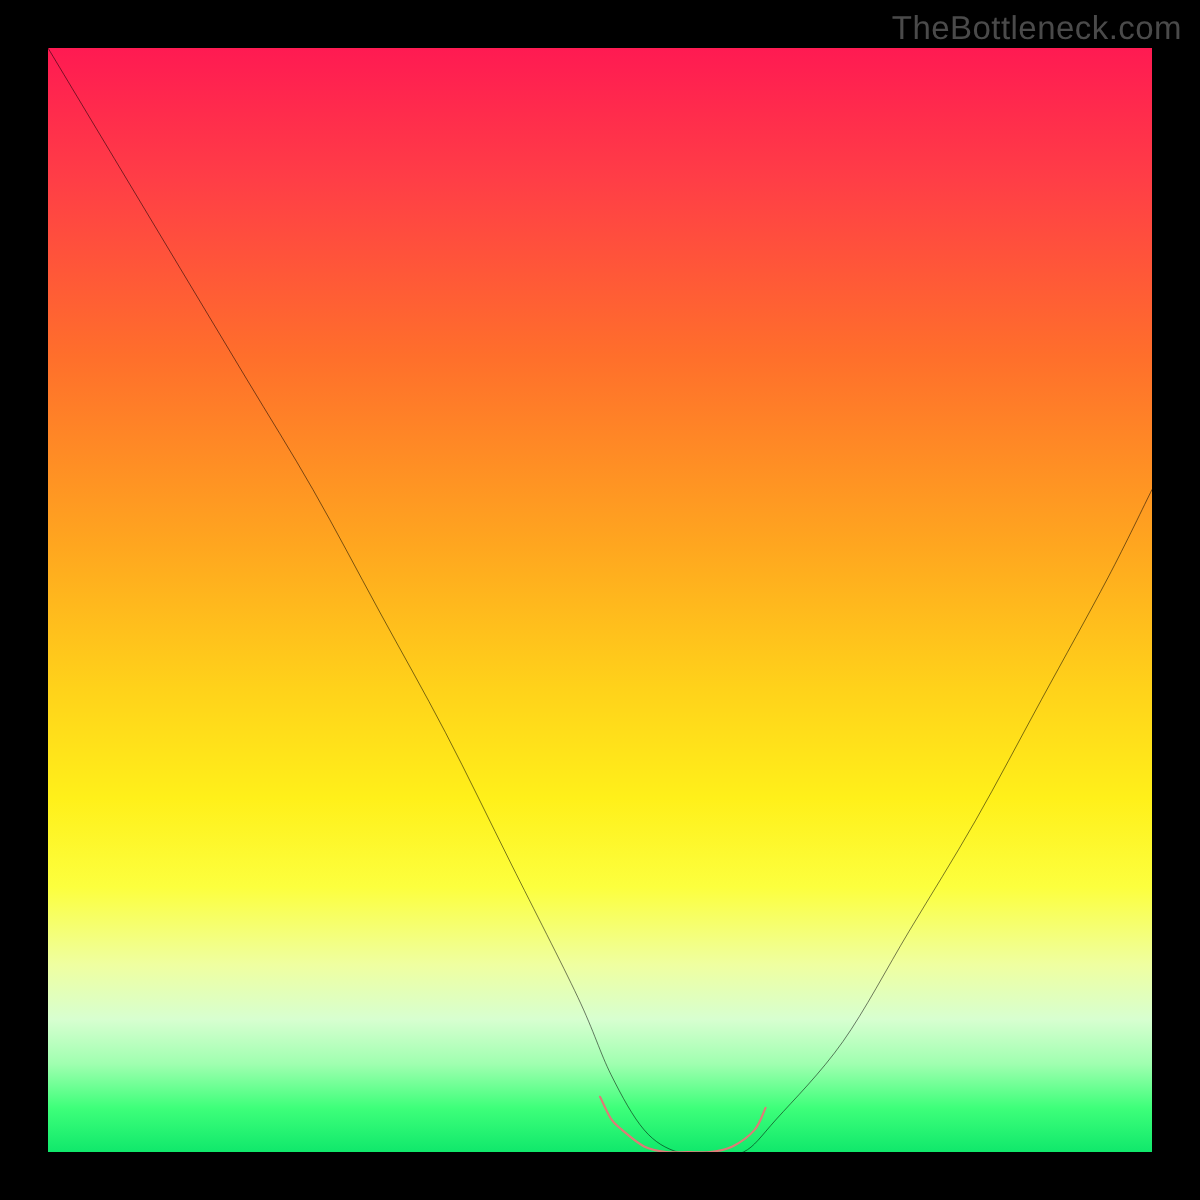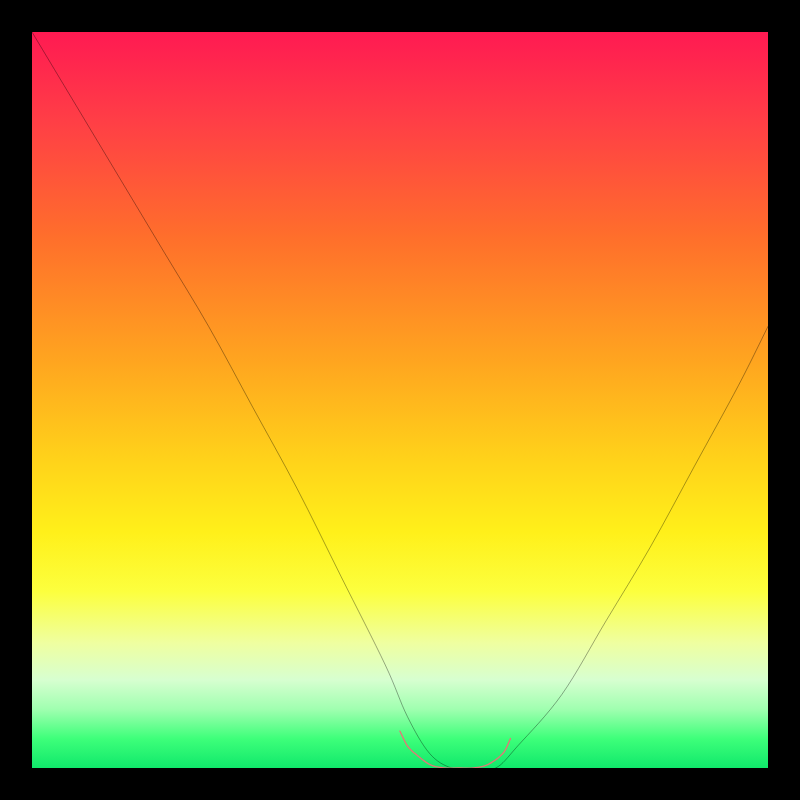--- a/index.html
+++ b/index.html
@@ -58,20 +58,21 @@
     position: absolute;
     inset: 0;
     width: 100%;
     height: 100%;
   }
 </style>
 </head>
 <body>
 
 <div class="frame">
+  <div class="watermark">TheBottleneck.com</div>
   <div class="plot-area">
     <div class="gradient-bg"></div>
     <svg class="curve" viewBox="0 0 100 100" preserveAspectRatio="none">
       <path fill="none" stroke="#000" stroke-width="0.35" vector-effect="non-scaling-stroke" stroke-linecap="round" stroke-linejoin="round" d="M 0.00 0.00 C 1.00 1.67, 4.00 6.67, 6.00 10.00 C 8.00 13.33, 10.00 16.67, 12.00 20.00 C 14.00 23.33, 16.00 26.67, 18.00 30.00 C 20.00 33.33, 22.00 36.50, 24.00 40.00 C 26.00 43.50, 28.00 47.33, 30.00 51.00 C 32.00 54.67, 34.00 58.17, 36.00 62.00 C 38.00 65.83, 40.00 70.00, 42.00 74.00 C 44.00 78.00, 46.50 82.83, 48.00 86.00 C 49.50 89.17, 50.00 91.00, 51.00 93.00 C 52.00 95.00, 53.00 96.83, 54.00 98.00 C 55.00 99.17, 56.00 99.67, 57.00 100.00 C 58.00 100.33, 59.00 100.00, 60.00 100.00 C 61.00 100.00, 62.00 100.50, 63.00 100.00 C 64.00 99.50, 64.50 98.67, 66.00 97.00 C 67.50 95.33, 70.00 92.83, 72.00 90.00 C 74.00 87.17, 76.00 83.33, 78.00 80.00 C 80.00 76.67, 82.00 73.50, 84.00 70.00 C 86.00 66.50, 88.00 62.67, 90.00 59.00 C 92.00 55.33, 94.33 51.17, 96.00 48.00 C 97.67 44.83, 99.33 41.33, 100.00 40.00"></path>
       <path fill="none" stroke="#e07a77" stroke-width="1.4" vector-effect="non-scaling-stroke" stroke-linecap="round" stroke-linejoin="round" d="M 50.00 95.00 C 50.17 95.33, 50.67 96.50, 51.00 97.00 C 51.33 97.50, 51.50 97.58, 52.00 98.00 C 52.50 98.42, 53.33 99.17, 54.00 99.50 C 54.67 99.83, 55.33 99.92, 56.00 100.00 C 56.67 100.08, 57.33 100.00, 58.00 100.00 C 58.67 100.00, 59.33 100.08, 60.00 100.00 C 60.67 99.92, 61.33 99.83, 62.00 99.50 C 62.67 99.17, 63.50 98.58, 64.00 98.00 C 64.50 97.42, 64.83 96.33, 65.00 96.00"></path>
     </svg>
   </div>
 </div>
 
 </body></html>

